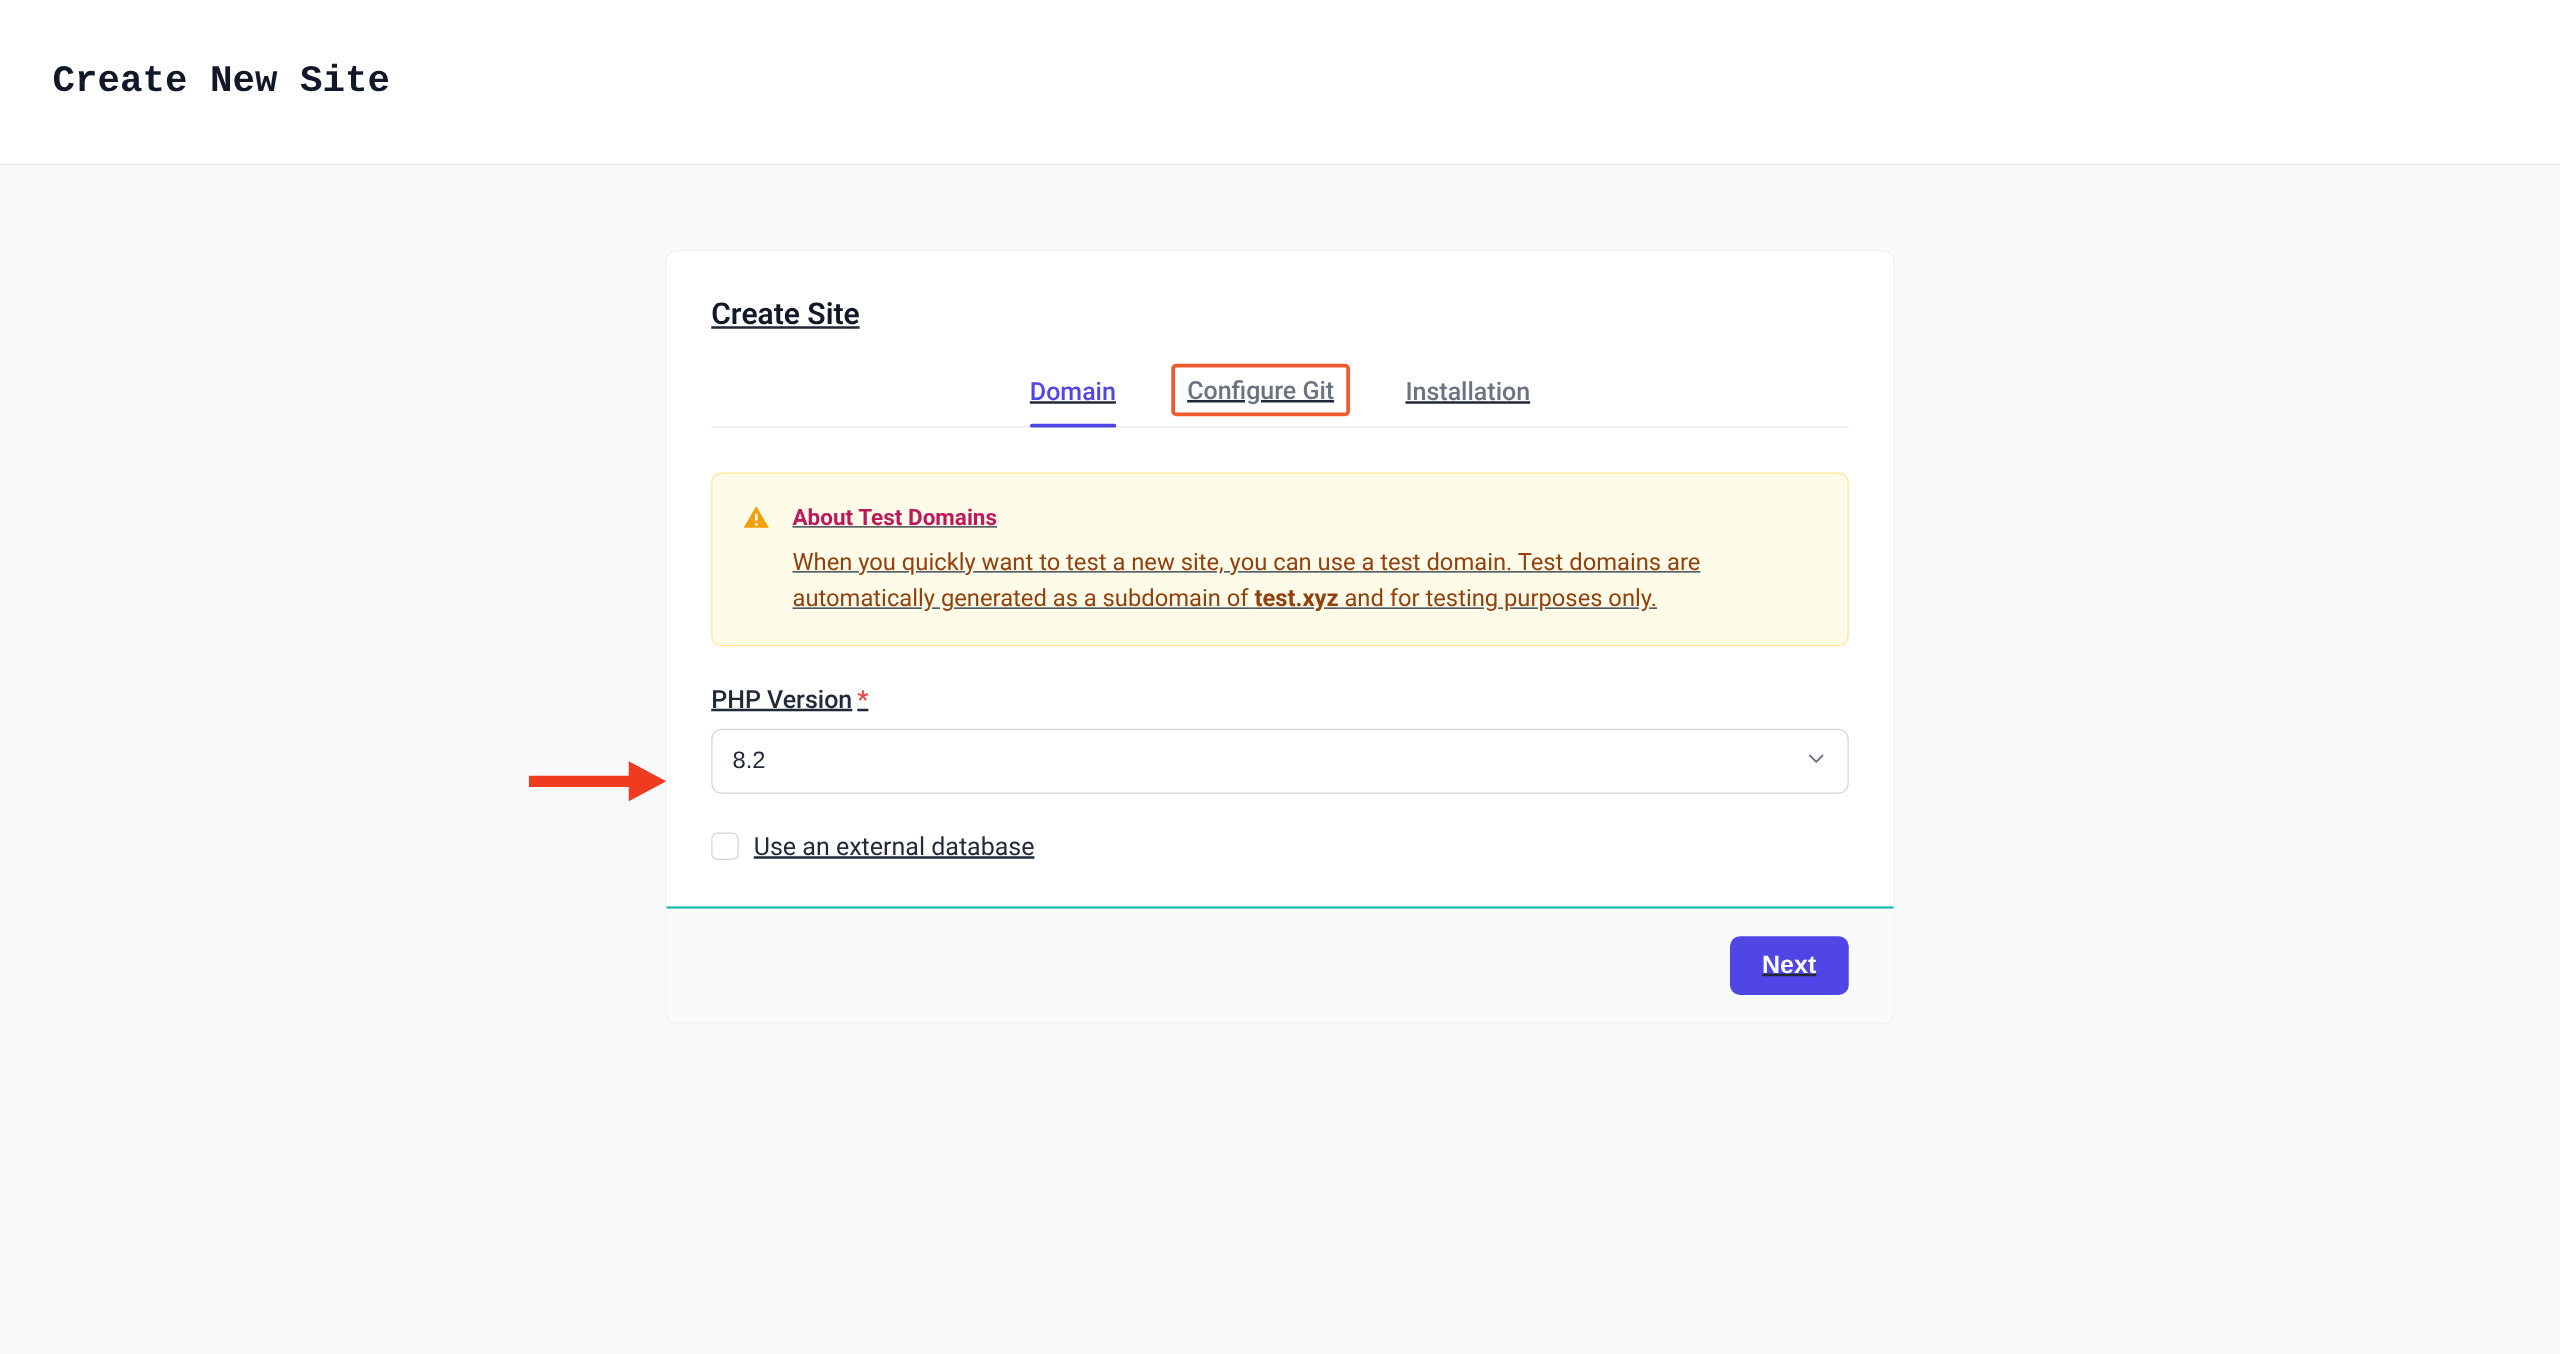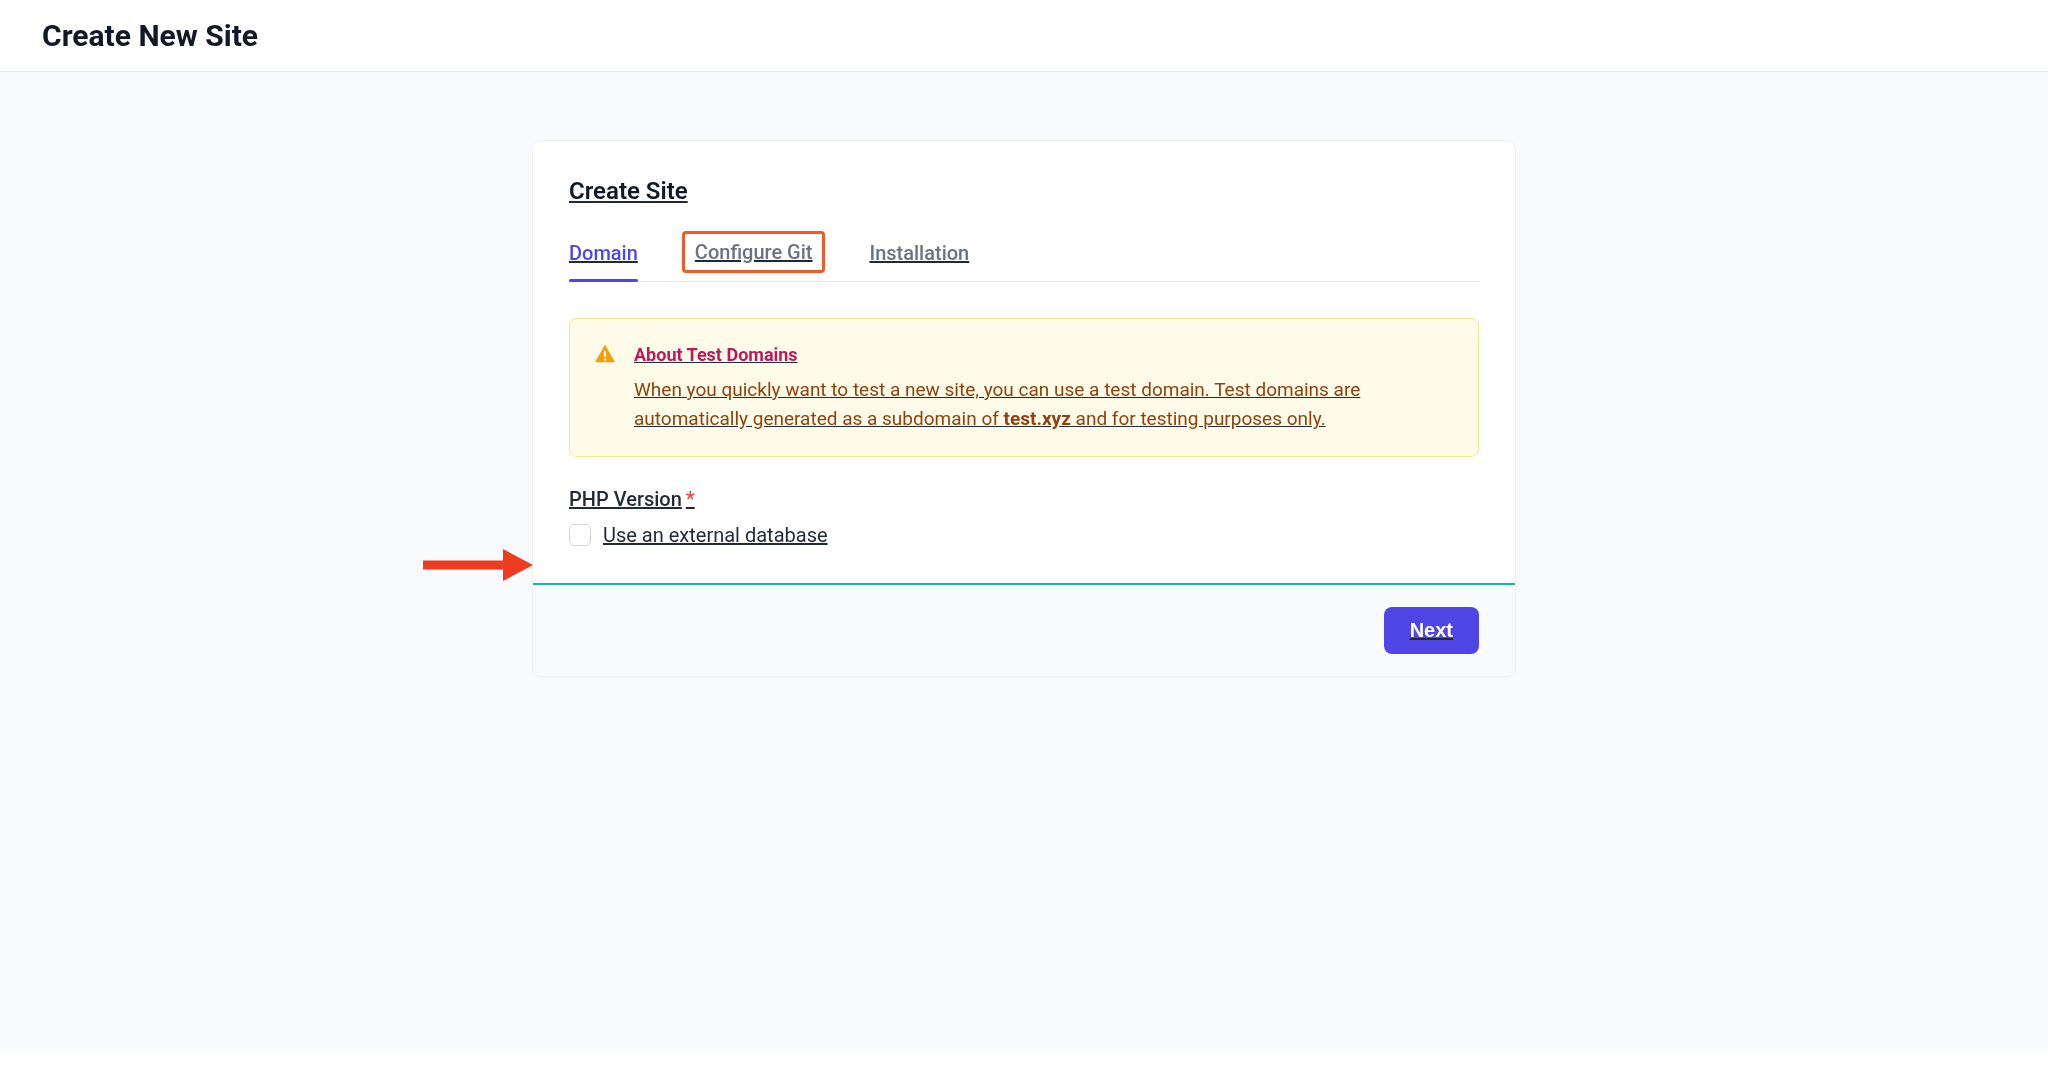--- a/index.html
+++ b/index.html
@@ -1,23 +1,23 @@
 <!DOCTYPE html>
 <html><head>
 <meta charset="utf-8">
 <style>
   * { box-sizing: border-box; margin: 0; padding: 0; }
   html, body { width: 2048px; height: 1083px; font-family: -apple-system, BlinkMacSystemFont, "Segoe UI", Roboto, "Helvetica Neue", Arial, sans-serif; background: #fff; color: #1f2937; }
-  .topbar { height: 72px; border-bottom: 1px solid #e5e7eb; display: flex; align-items: center; padding-left: 42px; }
+  .topbar { height: 132px; border-bottom: 1px solid #e5e7eb; display: flex; align-items: center; padding-left: 42px; font-family: Liberation Mono, monospace; }
   .topbar h1 { font-size: 30px; font-weight: 700; color: #111827; }
   .page-body { background: #f9fafb; width: 100%; min-height: calc(1083px - 104px); padding-top: 68px; text-decoration: underline; }
   .card { width: 984px; margin: 0 auto; background: #fff; border: 1px solid #eef0f3; border-radius: 10px; box-shadow: 0 1px 2px rgba(0,0,0,0.02); position: relative; }
   .card-inner { padding: 36px 36px 36px 36px; }
   .card-title { font-size: 24px; font-weight: 600; color: #111827; margin-bottom: 28px; }
-  .tabs { display: flex; gap: 44px; border-bottom: 1px solid #e5e7eb; margin-bottom: 36px; }
+  .tabs { display: flex; gap: 44px; border-bottom: 1px solid #e5e7eb; margin-bottom: 36px; justify-content: center; }
   .tab { font-size: 20px; font-weight: 500; color: #6b7280; padding: 8px 0 16px 0; cursor: pointer; position: relative; }
   .tab.active { color: #4f46e5; }
   .tab.active::after { content: ""; position: absolute; left: 0; right: 0; bottom: -1px; height: 3px; background: #4f46e5; border-radius: 2px; }
   .tab.highlight-box { border: 3px solid #ef5b2a; border-radius: 4px; padding: 6px 10px 6px 10px; margin-top: -2px; margin-bottom: 8px; color: #6b7280; }
   .alert { background: #fefce8; border: 1px solid #fde68a; border-radius: 8px; padding: 22px 24px 22px 24px; display: flex; gap: 18px; margin-bottom: 30px; }
   .alert-icon { width: 22px; height: 22px; flex: 0 0 22px; color: #f59e0b; margin-top: 2px; }
   .alert-content { color: #92400e; font-size: 19px; line-height: 1.55; }
   .alert-title { font-weight: 700; color: #be185d; margin-bottom: 6px; font-size: 18px; }
   .alert-text b { font-weight: 700; }
   .checkbox-row { display: flex; align-items: center; gap: 12px; margin-bottom: 28px; }
@@ -77,20 +77,30 @@
           <div class="alert-text">
             <span>When you quickly want to test a new site, you can use a test domain. Test domains are automatically generated as a subdomain of </span><b>test.xyz</b><span> and for testing purposes only.</span>
           </div>
         </div>
       </div>
 
 
       <label class="field-label">
         <span>PHP Version</span><span class="req">*</span>
       </label>
+      <div class="select-wrap">
+        <select class="select">
+          <option>8.2</option>
+        </select>
+        <span class="select-caret">
+          <svg width="20" height="20" viewBox="0 0 24 24" fill="none" stroke="currentColor" stroke-width="2" stroke-linecap="round" stroke-linejoin="round">
+              <polyline points="6 9 12 15 18 9"></polyline>
+            </svg>
+        </span>
+      </div>
 
       <div class="checkbox-row" style="margin-bottom:0;align-items:center;">
         <span class="checkbox"></span>
         <label class="checkbox-label">Use an external database</label>
       </div>
 
     </div>
 
     <div class="card-footer">
       <button class="btn-primary">Next</button>

